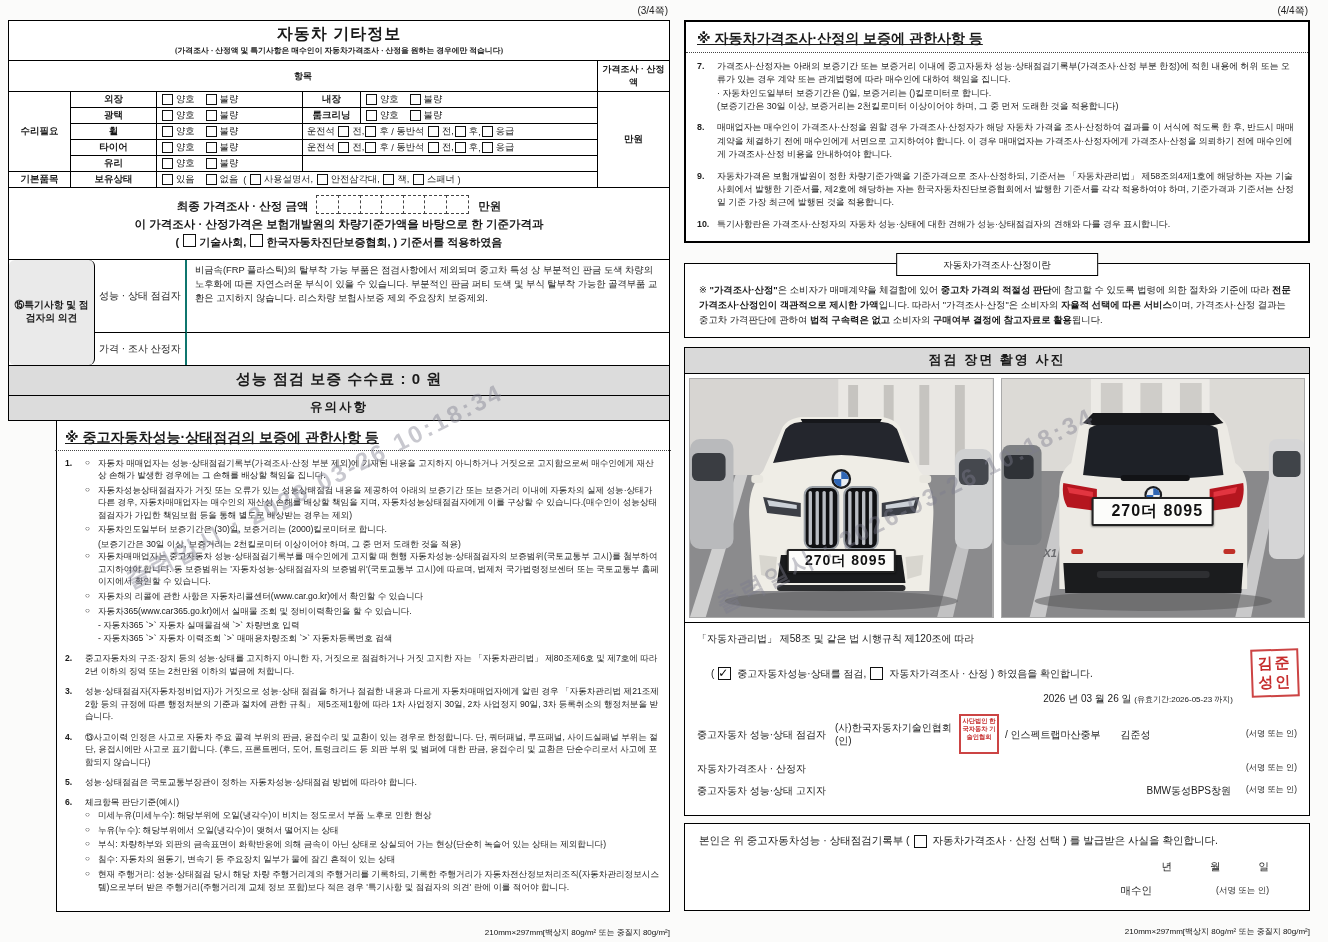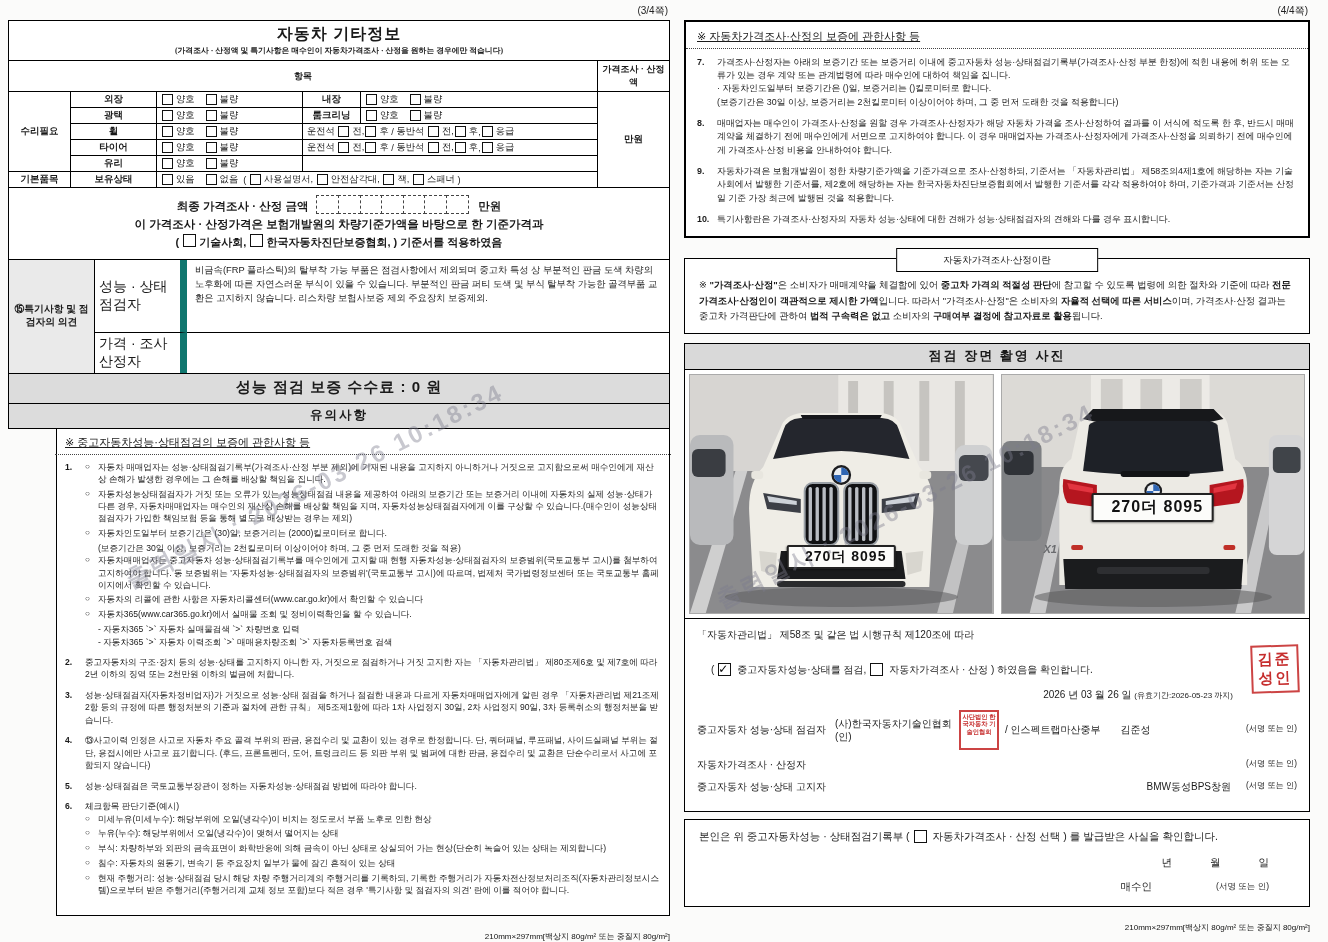--- a/index.html
+++ b/index.html
@@ -37,35 +37,35 @@
   .t2{border:1.5px solid #000;border-top:none;background:#fff;text-align:center;
       padding:7px 0 8px;font-size:11.5px;font-weight:bold;line-height:1.55;}
   .amt-grid{display:inline-flex;vertical-align:-4px;margin:0 6px;}
   .amt-cell{width:21px;height:17px;border:1.4px dashed #444;margin-left:-1.4px;background:#fff;}
   .t2 .ln3{font-size:11px;}
 
   
   .t3{border:1.5px solid #000;border-top:none;background:#fff;display:grid;
       grid-template-columns:86px 92px 1fr;}
   .t3 .side{grid-row:1/3;background:#eaeaea;border-right:1px solid #000;display:flex;
-      align-items:center;justify-content:center;text-align:center;font-weight:bold;font-size:9.8px;padding:4px;}
-  .t3 .mid{border-right:7px solid #0f766e;display:flex;align-items:center;font-size:14px;padding:2px 4px;}
+      align-items:center;justify-content:center;text-align:center;font-weight:bold;font-size:9.8px;padding:4px;border-radius:6px;}
+  .t3 .mid{border-right:2px solid #0f766e;display:flex;align-items:center;font-size:10px;padding:2px 4px;}
   .t3 .txt{font-size:9.3px;line-height:1.5;padding:4px 8px;}
   .t3 .r1{min-height:64px;}
   .t3 .r2{border-top:1px solid #000;min-height:24px;}
 
   
   .bar{border:1.5px solid #000;border-top:none;background:#dcdcdc;text-align:center;font-weight:bold;}
   .bar.fee{font-size:15px;padding:4px 0 6px;letter-spacing:1px;}
   .bar.sec{font-size:12.5px;padding:3px 0 4px;letter-spacing:2px;}
 
   
   .notice-box{border:1.5px solid #000;border-top:none;background:#fff;
       padding:6px 8px 8px;font-size:8.6px;line-height:1.45;margin-left:48px;}
-  .nb-head{font-weight:normal;text-decoration:underline;font-size:11px;}
+  .nb-head{font-weight:bold;text-decoration:underline;font-size:14px;}
   .rule{border-top:1.3px dotted #444;margin:3px -10px 6px;}
   .n-item{display:grid;grid-template-columns:20px 1fr;margin-bottom:8px;}
   .n-no{font-weight:bold;}
   .blt{display:grid;grid-template-columns:13px 1fr;margin-bottom:2px;}
   .blt::before{content:"○";font-size:8px;line-height:1.6;}
   .subln{padding-left:13px;}
 
   
   .box7{border:2px solid #000;background:#fff;padding:6px 11px 8px;font-size:8.9px;line-height:1.5;}
   .infobox{border:1.5px solid #000;background:#fff;margin-top:20px;position:relative;

